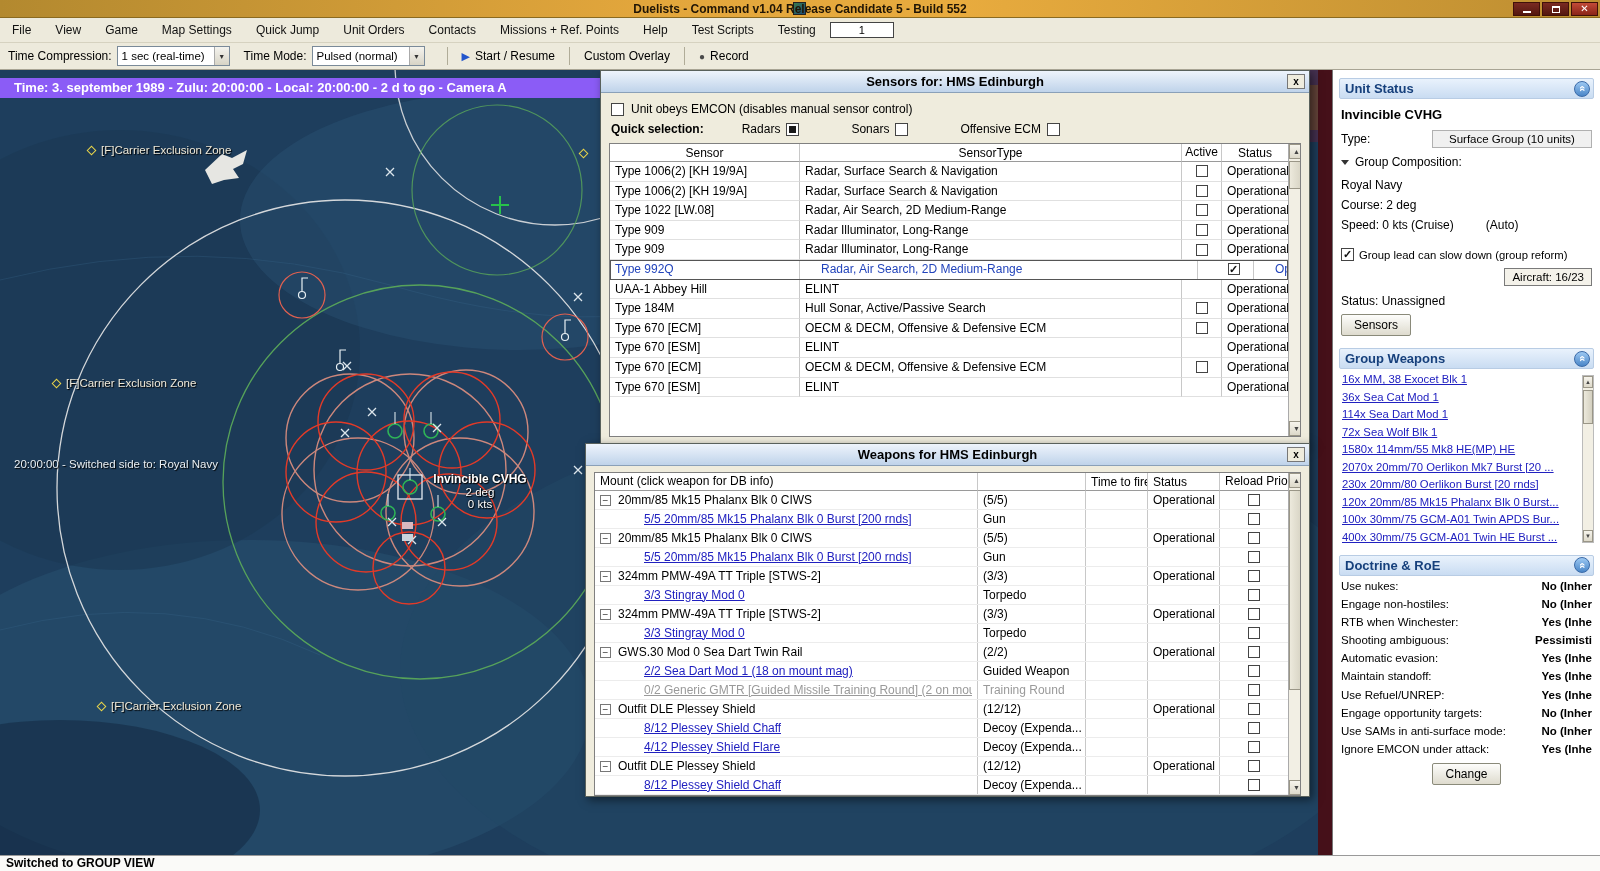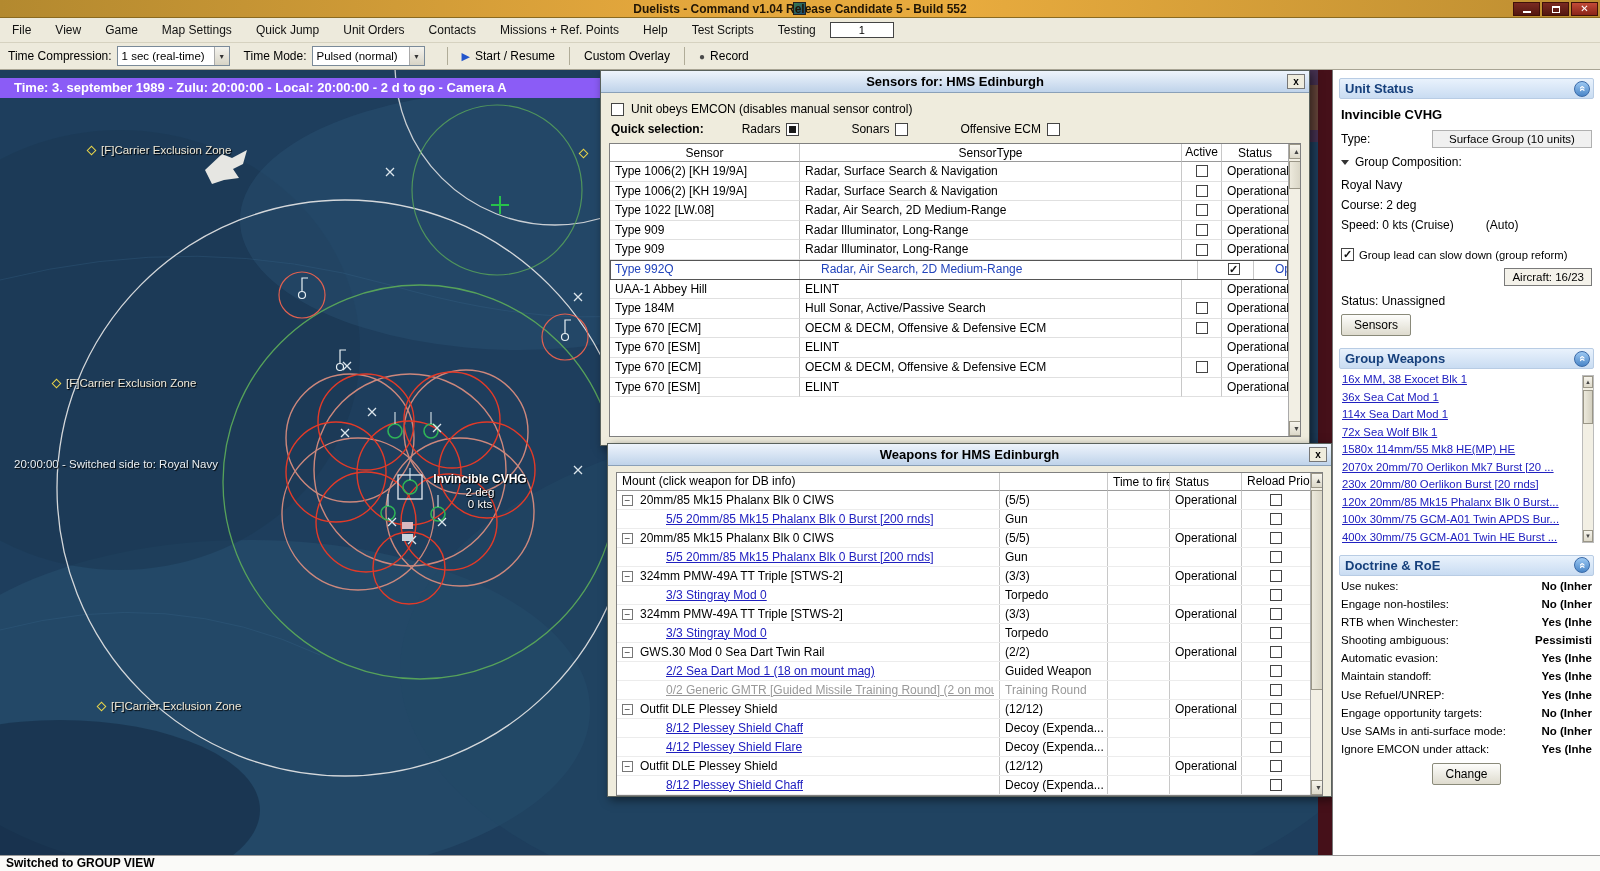--- a/index.html
+++ b/index.html
@@ -52,21 +52,21 @@
   #event-text { position:absolute; left:14px; top:388px; color:#e8eef2; font-size:11.5px;
     text-shadow:1px 1px 1px #000; z-index:2; white-space:nowrap; }
   #unit-label { position:absolute; left:420px; top:402px; width:120px; text-align:center; z-index:2;
     color:#fff; text-shadow:0 0 2px #000, 1px 1px 1px #000; }
   #unit-label .ul-name { font-size:12px; font-weight:bold; }
   #unit-label .ul-line { font-size:11.5px; }
 
   
   .dialog { position:absolute; background:#efecdd; border:1px solid #59615c; box-shadow:3px 3px 9px rgba(0,0,0,.5); }
   #sensors-dialog { left:600px; top:0; width:710px; height:376px; z-index:5; }
-  #weapons-dialog { left:607px; top:373px; width:725px; height:354px; z-index:6; }
+  #weapons-dialog { left:585px; top:373px; width:725px; height:354px; z-index:6; }
   .dlg-title { height:22px; background:linear-gradient(#eef4fc,#bfd3ea); border-bottom:1px solid #8aa0b8;
     display:flex; align-items:center; justify-content:center; position:relative;
     font-size:13px; font-weight:bold; color:#000; }
   .dlg-close { position:absolute; right:4px; top:3px; width:18px; height:15px; border:1px solid #777;
     background:#efecdd; font-size:10px; line-height:13px; text-align:center; cursor:pointer; }
   .dlg-body { padding:6px 8px; }
 
   .emcon-row { display:flex; align-items:center; gap:7px; font-size:12px; margin:3px 0 6px 2px; }
   .quick-row { display:flex; align-items:center; gap:24px; font-size:12px; margin:0 0 7px 2px; }
   .q-label { font-weight:bold; }

